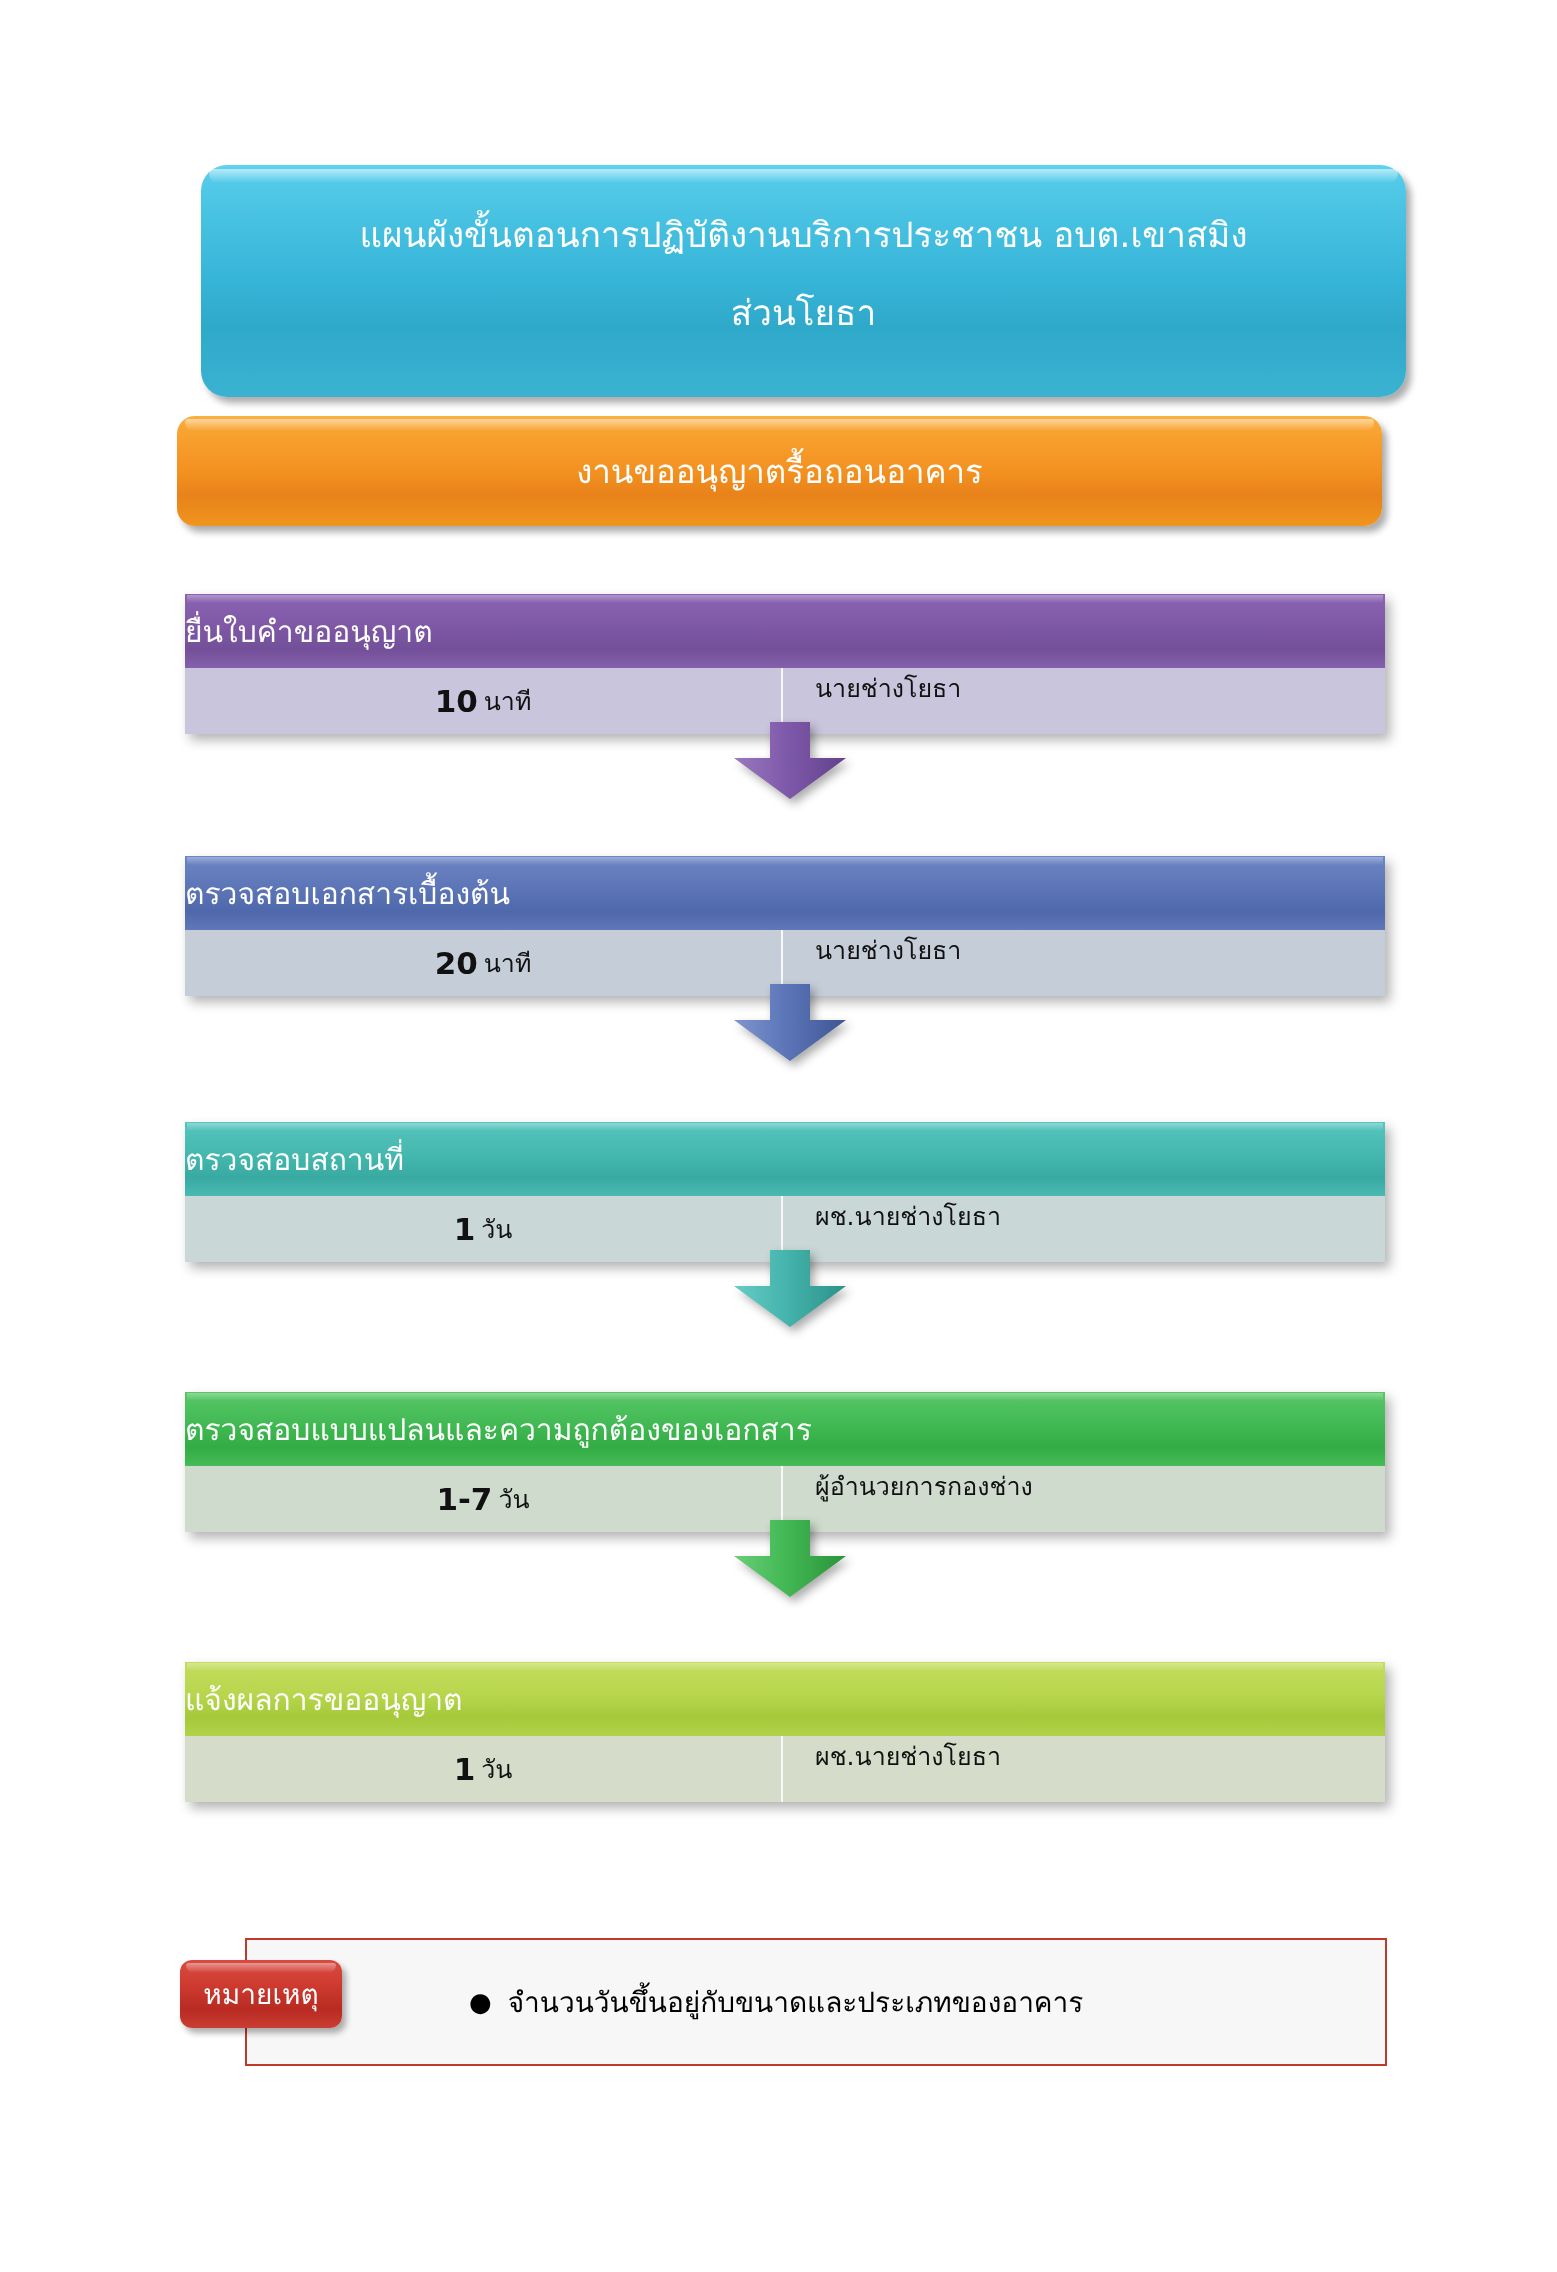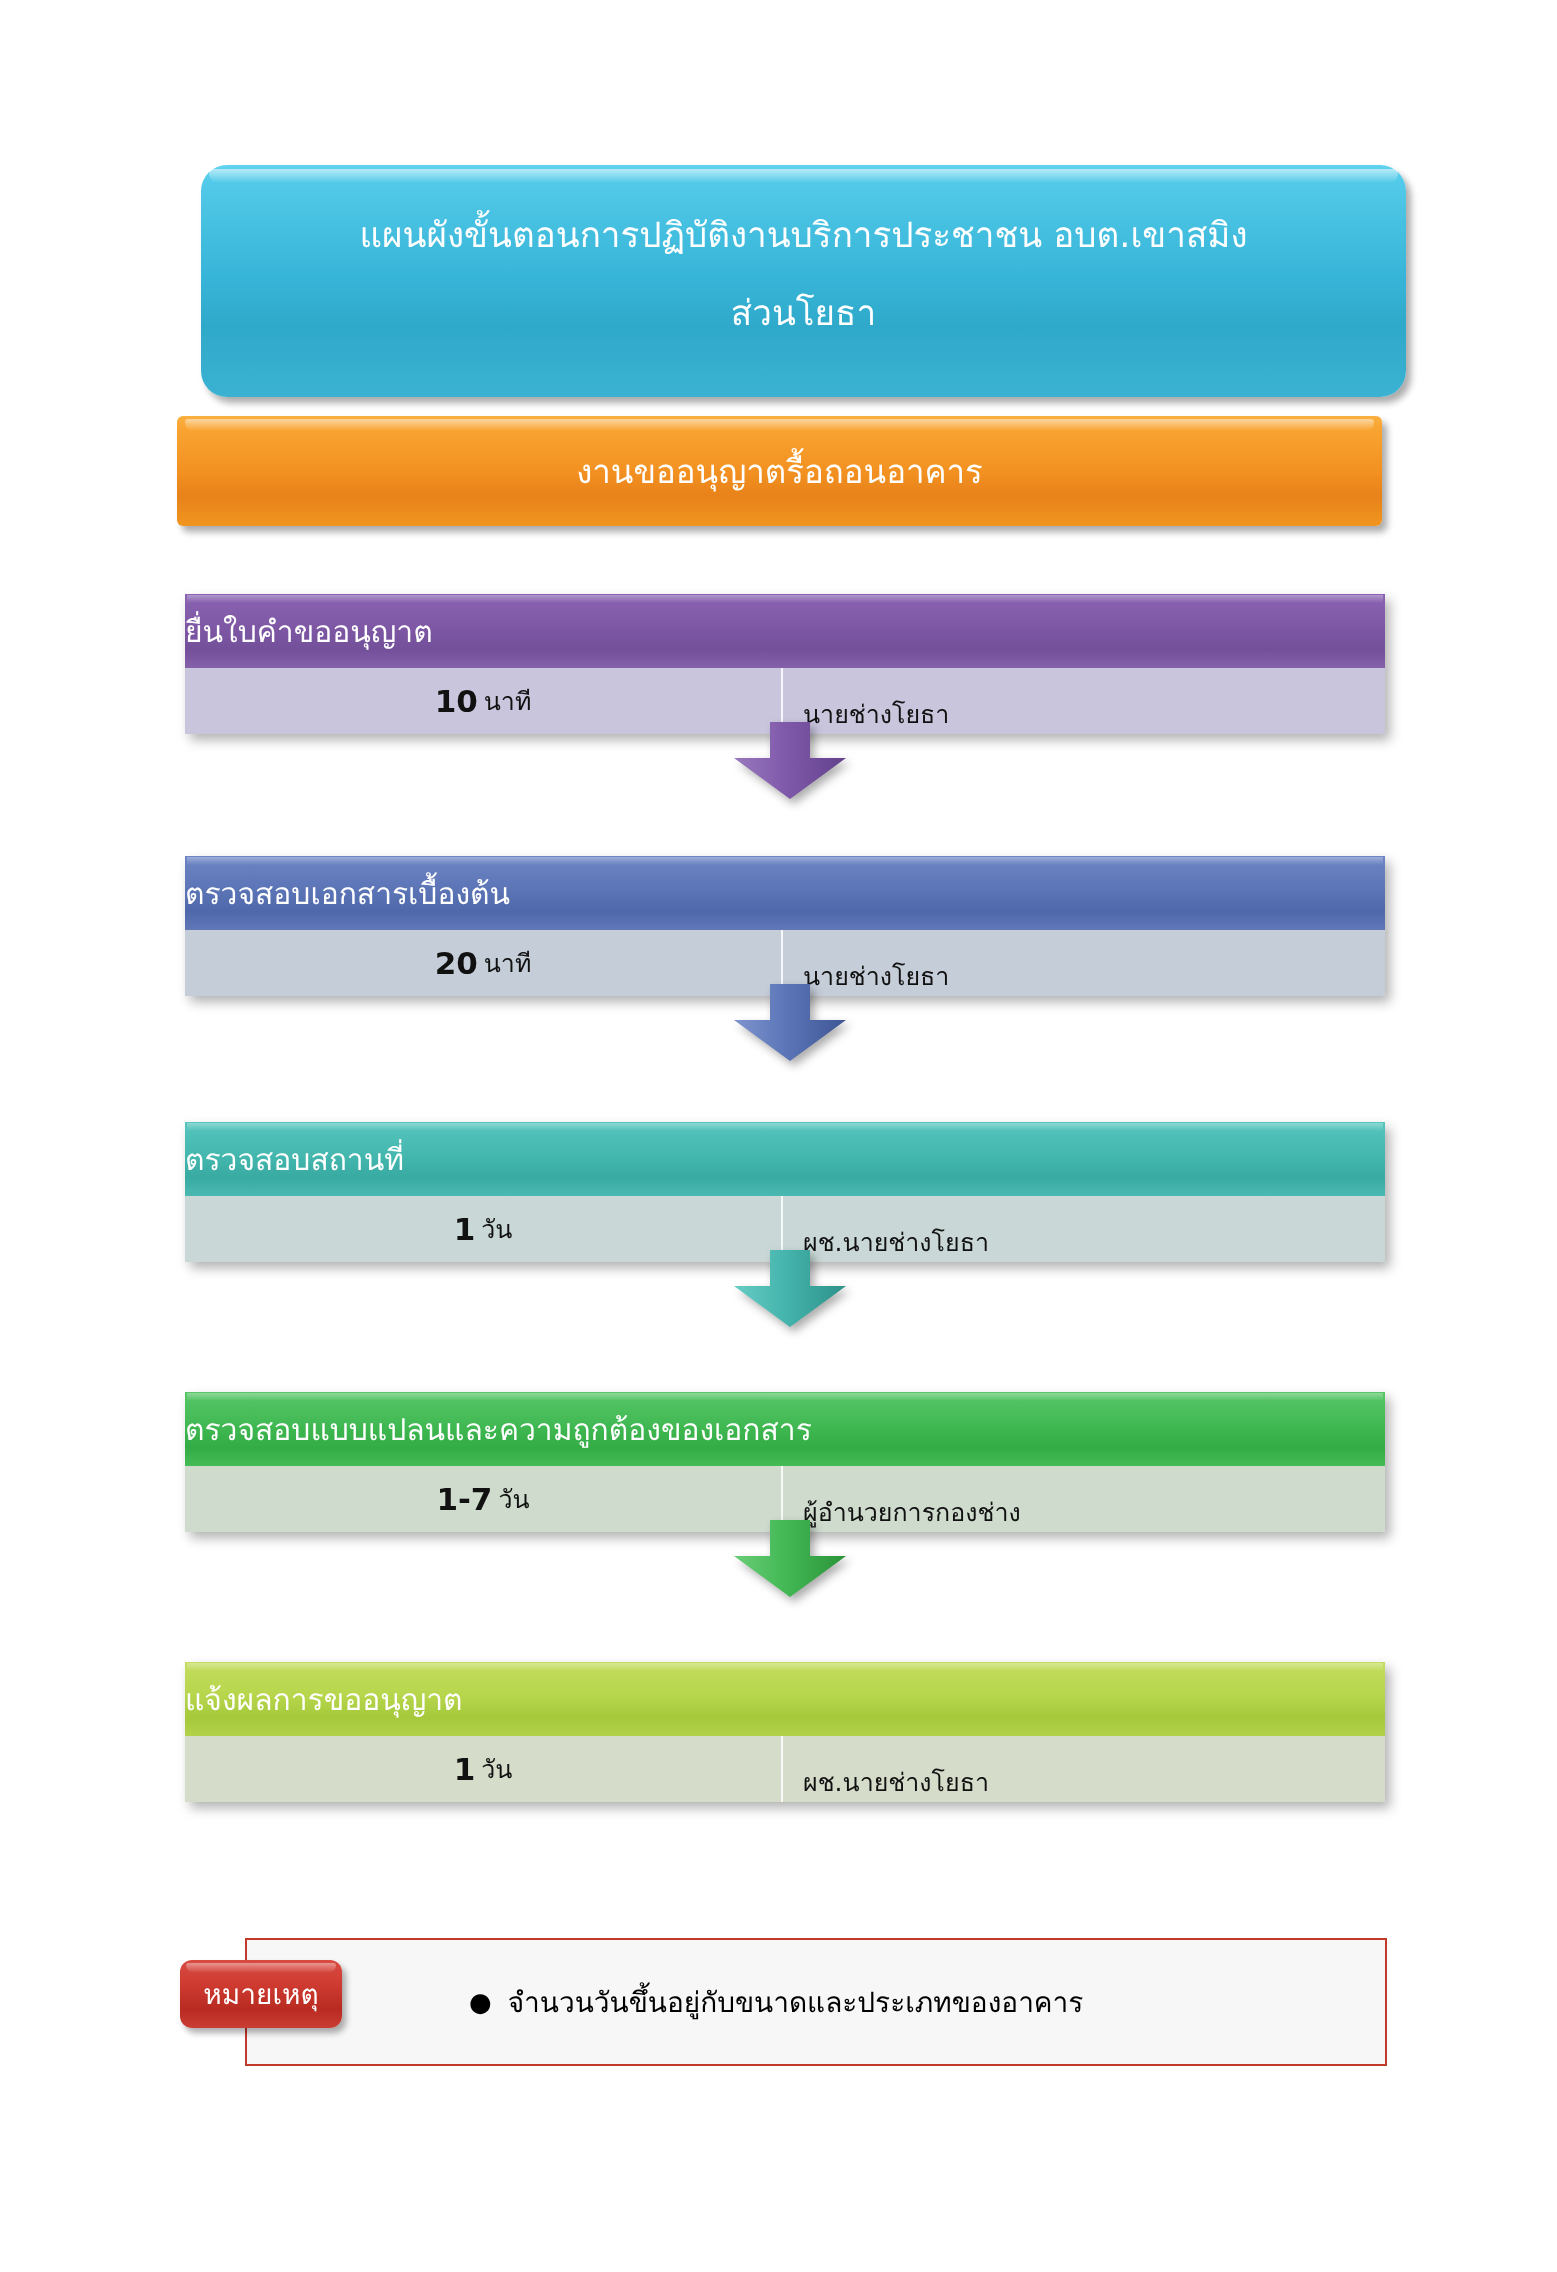--- a/index.html
+++ b/index.html
@@ -70,21 +70,21 @@
     text-align: center;
   }
 
   
   .subject-banner {
     position: absolute;
     left: 177px;
     top: 416px;
     width: 1205px;
     height: 110px;
-    border-radius: 6px;
+    border-radius: 18px;
     background: linear-gradient(to bottom,
         #fbb03f 0%,
         #f9a533 10%,
         #f29020 52%,
         #e8821a 72%,
         #f0951f 100%);
     box-shadow: 5px 6px 7px rgba(0,0,0,0.33);
     display: flex;
     align-items: center;
     justify-content: center;
@@ -141,23 +141,23 @@
     width: 598px;
     display: flex;
     align-items: center;
     justify-content: center;
     box-sizing: border-box;
     border-right: 2px solid rgba(255,255,255,0.85);
   }
   .cell-owner {
     flex: 1;
     display: flex;
-    align-items: flex-end;
-    box-sizing: border-box;
-    padding-left: 20px;
+    align-items: flex-start;
+    box-sizing: border-box;
+    padding-left: 32px;
   }
   .dur-num {
     color: #111111;
     font-size: 31px;
     font-weight: bold;
     margin-right: 6px;
   }
   .dur-unit {
     color: #111111;
     font-size: 25px;

